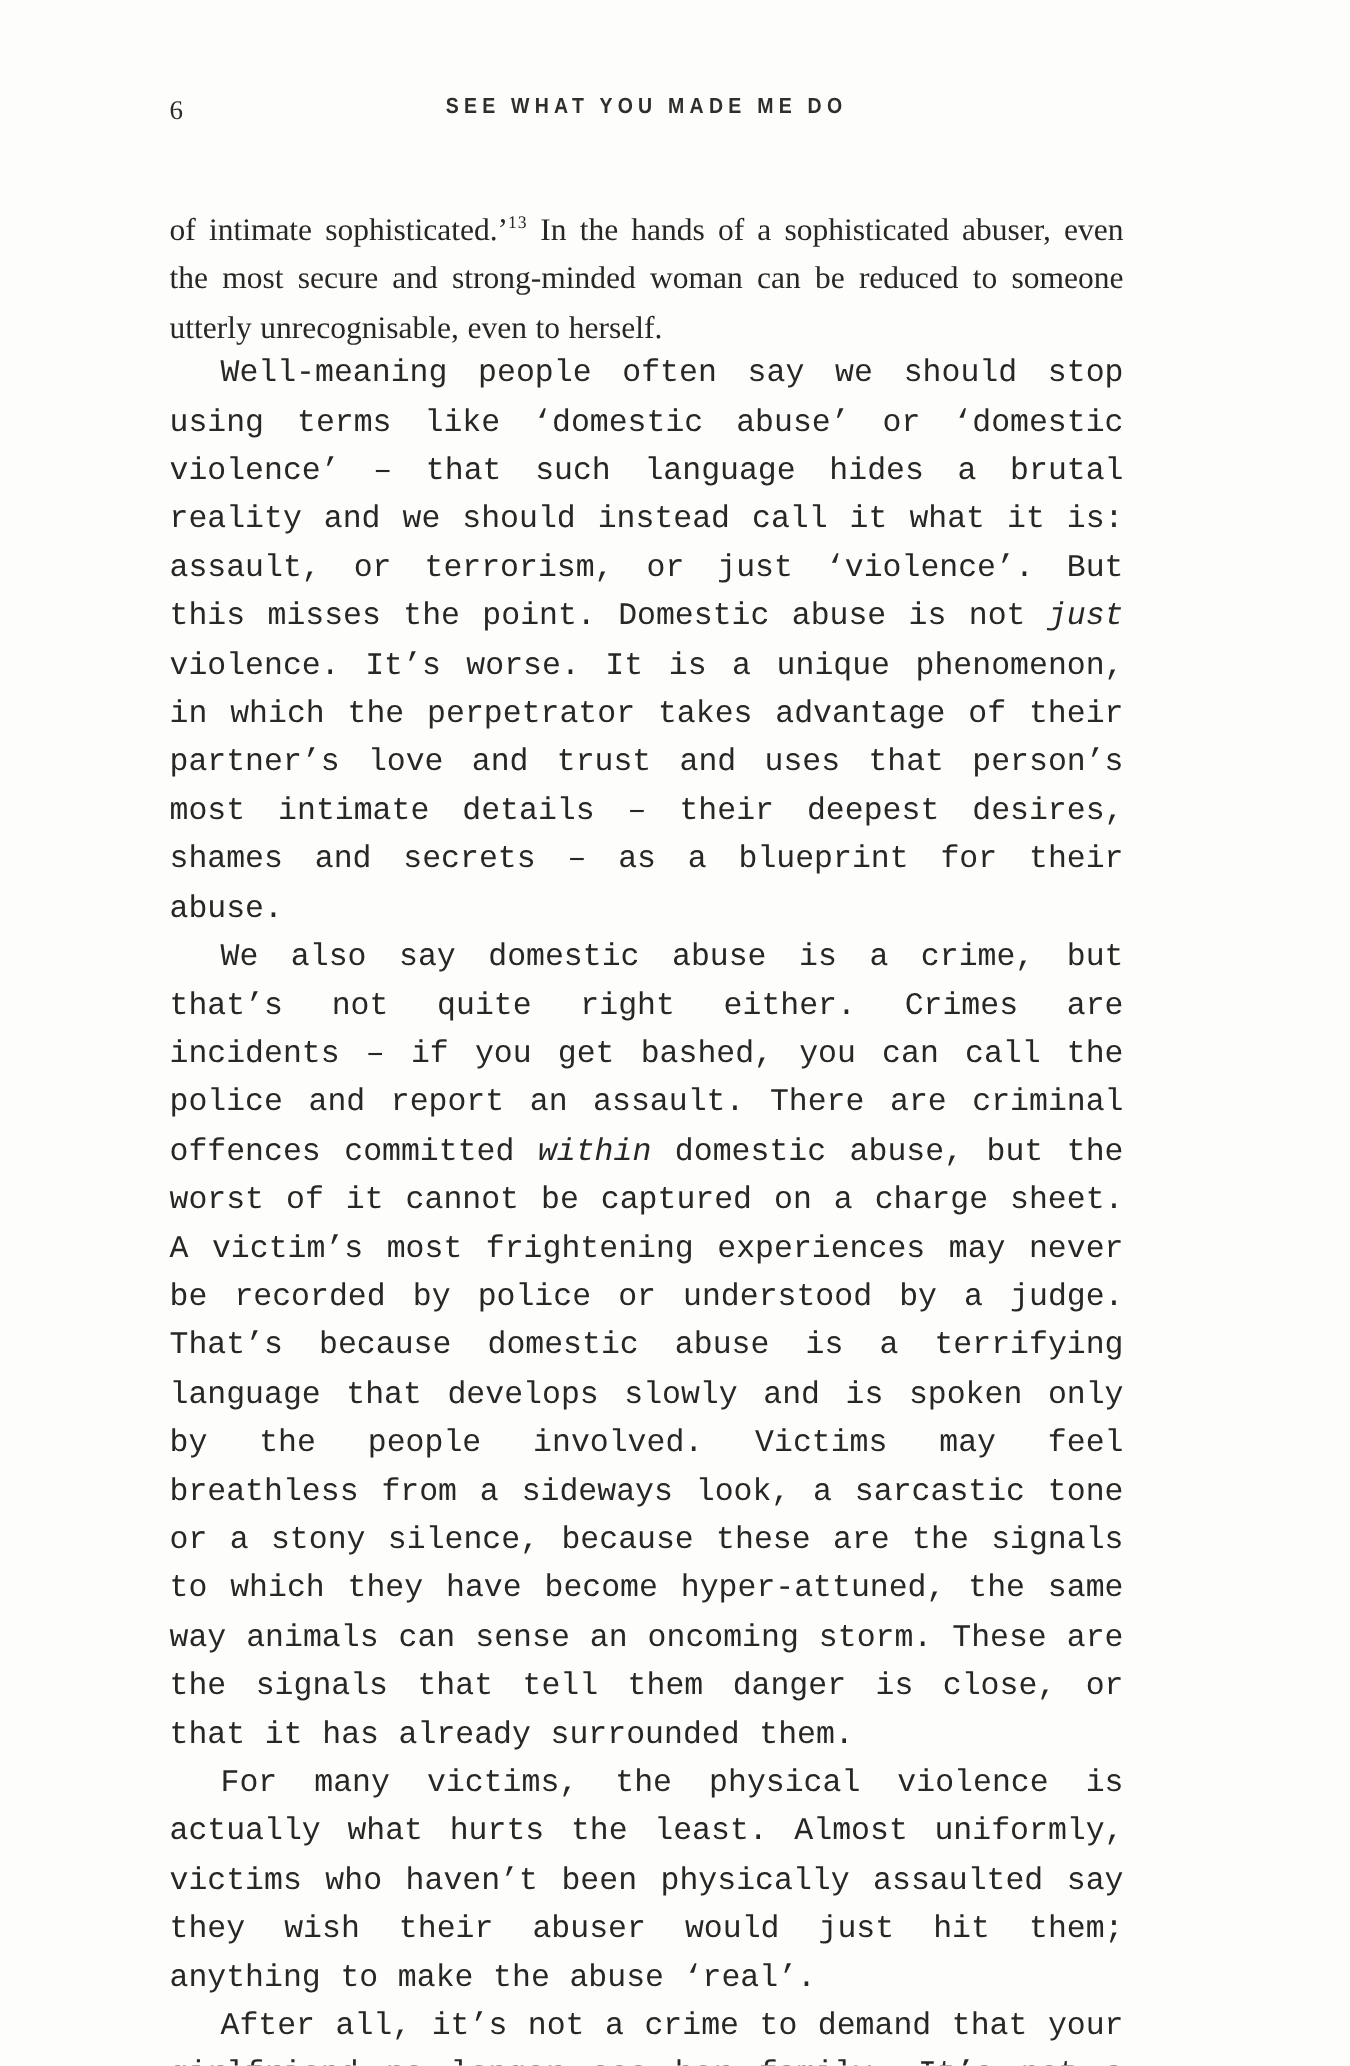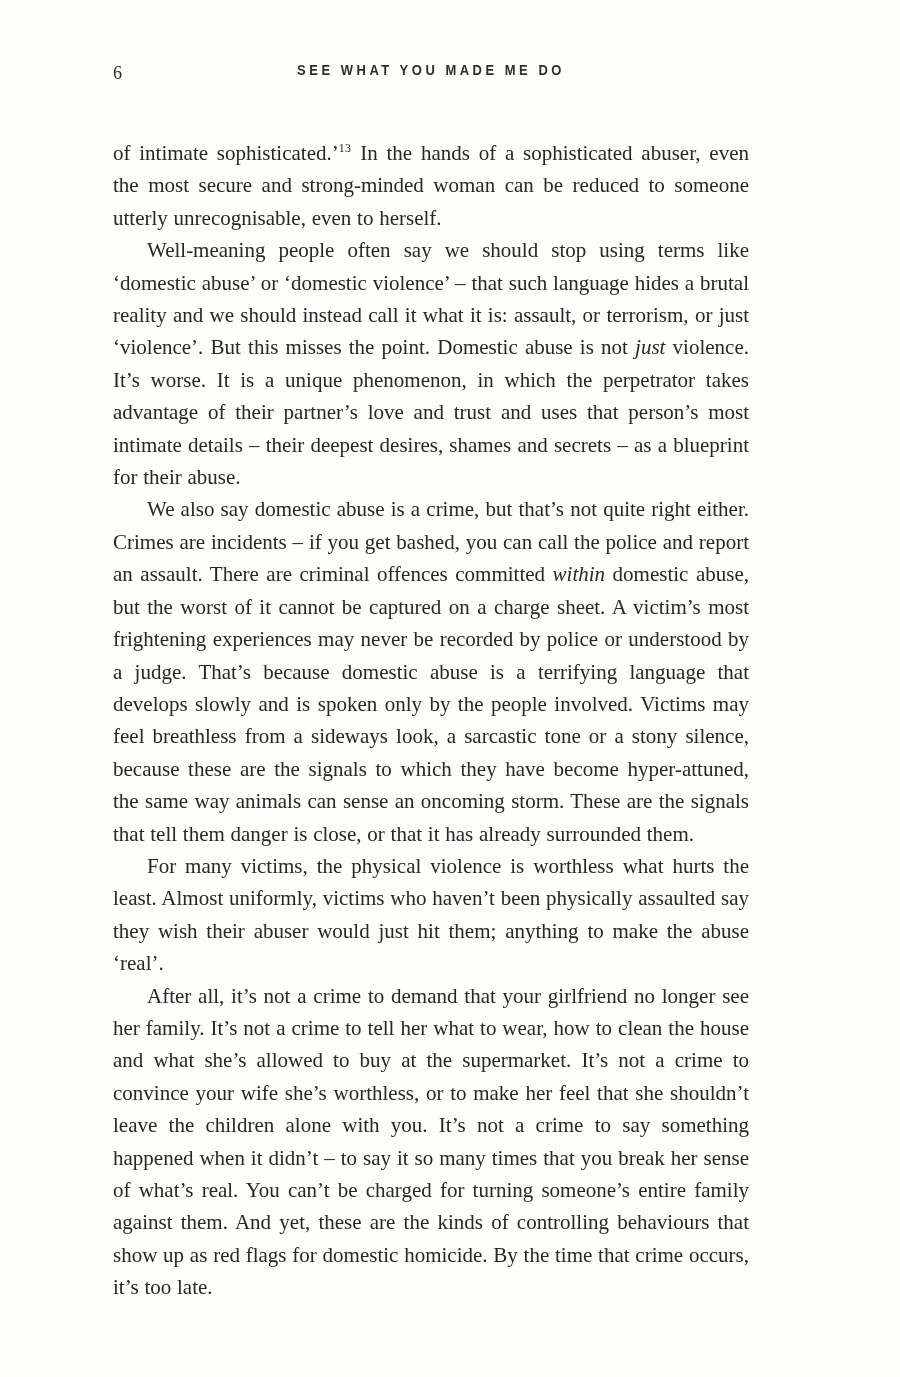--- a/index.html
+++ b/index.html
@@ -49,37 +49,37 @@
     left: 113px;
     width: 636px;
     color: #272726;
     font-size: 21px;
     line-height: 32.4px;
   }
   p.para {
     text-align: justify;
     word-spacing: 0.5px;
   }
-  p.para.indent { text-indent: 34px; }
+  p.para.indent { text-indent: 34px; font-family: Liberation Mono, monospace; }
   .page-body em { font-style: italic; }
   .page-body sup {
     font-size: 0.56em;
     vertical-align: super;
     line-height: 0;
     letter-spacing: 0.5px;
   }
 </style>
 </head>
 <body>
 
 <div class="page">
   <header class="page-header">
     <span class="page-number">6</span>
     <div class="running-head">SEE WHAT YOU MADE ME DO</div>
   </header>
   <main class="page-body">
       <p class="para"><span>of intimate sophisticated.’</span><sup>13</sup><span> In the hands of a sophisticated abuser, even the most secure and strong-minded woman can be reduced to someone utterly unrecognisable, even to herself.</span></p>
       <p class="para indent"><span>Well-meaning people often say we should stop using terms like ‘domestic abuse’ or ‘domestic violence’ – that such language hides a brutal reality and we should instead call it what it is: assault, or terrorism, or just ‘violence’. But this misses the point. Domestic abuse is not </span><em>just</em><span> violence. It’s worse. It is a unique phenomenon, in which the perpetrator takes advantage of their partner’s love and trust and uses that person’s most intimate details – their deepest desires, shames and secrets – as a blueprint for their abuse.</span></p>
       <p class="para indent"><span>We also say domestic abuse is a crime, but that’s not quite right either. Crimes are incidents – if you get bashed, you can call the police and report an assault. There are criminal offences committed </span><em>within</em><span> domestic abuse, but the worst of it cannot be captured on a charge sheet. A victim’s most frightening experiences may never be recorded by police or understood by a judge. That’s because domestic abuse is a terrifying language that develops slowly and is spoken only by the people involved. Victims may feel breathless from a sideways look, a sarcastic tone or a stony silence, because these are the signals to which they have become hyper-attuned, the same way animals can sense an oncoming storm. These are the signals that tell them danger is close, or that it has already surrounded them.</span></p>
-      <p class="para indent"><span>For many victims, the physical violence is worthless what hurts the least. Almost uniformly, victims who haven’t been physically assaulted say they wish their abuser would just hit them; anything to make the abuse ‘real’.</span></p>
+      <p class="para indent"><span>For many victims, the physical violence is actually what hurts the least. Almost uniformly, victims who haven’t been physically assaulted say they wish their abuser would just hit them; anything to make the abuse ‘real’.</span></p>
       <p class="para indent"><span>After all, it’s not a crime to demand that your girlfriend no longer see her family. It’s not a crime to tell her what to wear, how to clean the house and what she’s allowed to buy at the supermarket. It’s not a crime to convince your wife she’s worthless, or to make her feel that she shouldn’t leave the children alone with you. It’s not a crime to say something happened when it didn’t – to say it so many times that you break her sense of what’s real. You can’t be charged for turning someone’s entire family against them. And yet, these are the kinds of controlling behaviours that show up as red flags for domestic homicide. By the time that crime occurs, it’s too late.</span></p>
     </main>
 </div>
 
 </body></html>

